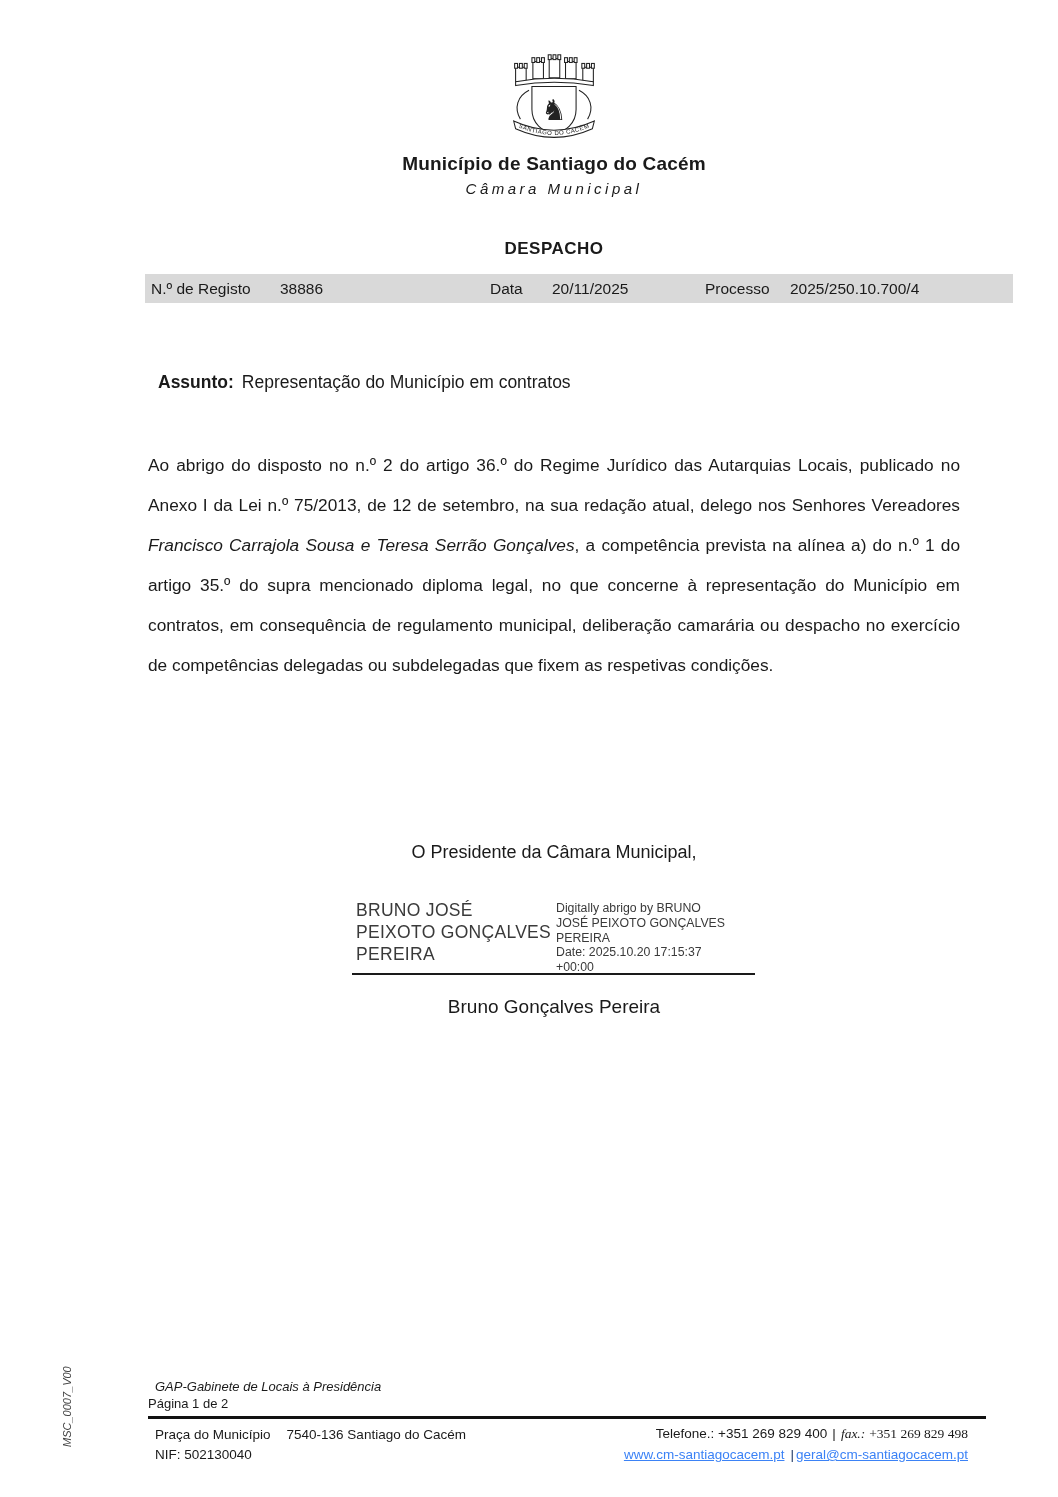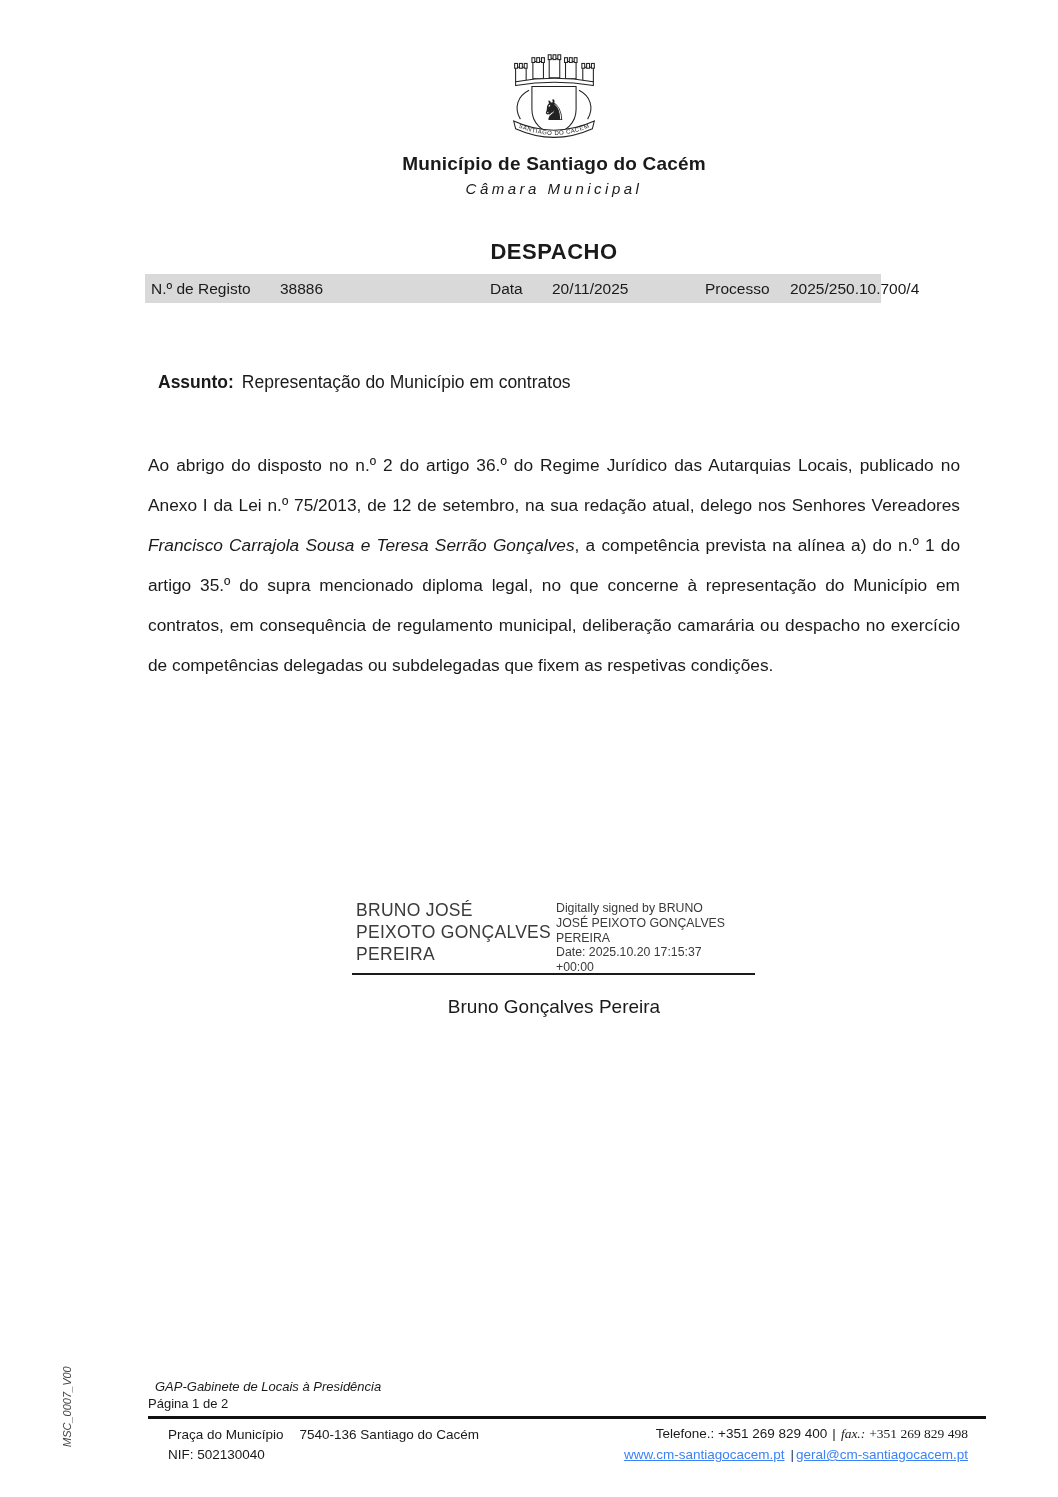--- a/index.html
+++ b/index.html
@@ -14,25 +14,25 @@
     overflow:hidden;
   }
   .center-col { position:absolute; left:148px; width:812px; text-align:center; }
 
   
   .crest { position:absolute; left:506px; top:50px; width:96px; height:96px; }
   .muni-name { top:153px; font-size:19px; font-weight:bold; letter-spacing:.2px; }
   .dept-name { top:180px; font-size:15px; font-style:italic; letter-spacing:3.5px; }
 
   
-  .doc-title { top:239px; font-size:22px; font-weight:bold; letter-spacing:.5px; }
+  .doc-title { top:239px; font-size:17px; font-weight:bold; letter-spacing:.5px; }
 
   
   .reg-bar {
-    position:absolute; left:145px; top:274px; width:736px; height:29px;
+    position:absolute; left:145px; top:274px; width:868px; height:29px;
     background:#d9d9d9; font-size:15.5px; line-height:29px;
   }
   .reg-bar span { position:absolute; white-space:nowrap; }
   .rl1 { left:6px; }   .rv1 { left:135px; }
   .rl2 { left:345px; } .rv2 { left:407px; }
   .rl3 { left:560px; } .rv3 { left:645px; }
 
   
   .assunto { position:absolute; left:158px; top:372px; font-size:17.5px; }
   .assunto .lbl { font-weight:bold; }
@@ -60,21 +60,21 @@
 
   
   .doc-code {
     position:absolute; left:61px; top:1447px; width:95px;
     transform:rotate(-90deg); transform-origin:0 0;
     font-size:11px; font-style:italic; color:#444; white-space:nowrap;
   }
   .gap-note { position:absolute; left:155px; top:1379px; font-size:13px; font-style:italic; }
   .pagina { position:absolute; left:148px; top:1396px; width:812px; font-size:13px; }
   .foot-rule { position:absolute; left:148px; top:1416px; width:838px; height:3px; background:#111; }
-  .foot-left { position:absolute; left:168px; top:1425px; font-size:13.5px; line-height:20px; }
+  .foot-left { position:absolute; left:155px; top:1425px; font-size:13.5px; line-height:20px; }
   .foot-left .postal { margin-left:16px; }
   .foot-right { position:absolute; left:564px; top:1423px; width:404px; text-align:right; font-size:13.5px; line-height:21px; }
   .fax-lbl { font-family:"Liberation Serif", serif; font-style:italic; }
   .fax-num { font-family:"Liberation Serif", serif; margin-left:4px; }
   .sep { margin:0 5px; }
   .foot-links a { color:#3b82f6; text-decoration:underline; }
   .foot-links .sep2 { margin:0 2px 0 6px; color:#1f3864; }
   .knight-glyph { font-family:"DejaVu Sans", sans-serif; }
 </style>
 </head>
@@ -139,29 +139,30 @@
     <span class="rl3">Processo</span>
     <span class="rv3">2025/250.10.700/4</span>
   </div>
 
   <div class="assunto">
     <span class="lbl">Assunto:</span><span class="val">Representação do Município em contratos</span>
   </div>
 
   <div class="body-text"><span>Ao abrigo do disposto no n.º 2 do artigo 36.º do Regime Jurídico das Autarquias Locais, publicado no Anexo I da Lei n.º 75/2013, de 12 de setembro, na sua redação atual, delego nos Senhores Vereadores </span><span class="names">Francisco Carrajola Sousa e Teresa Serrão Gonçalves</span><span>, a competência prevista na alínea a) do n.º 1 do artigo 35.º do supra mencionado diploma legal, no que concerne à representação do Município em contratos, em consequência de regulamento municipal, deliberação camarária ou despacho no exercício de competências delegadas ou subdelegadas que fixem as respetivas condições.</span></div>
 
+  <div class="center-col presidente">O Presidente da Câmara Municipal,</div>
 
   <div class="stamp-name">
     <div>BRUNO JOSÉ</div>
     <div>PEIXOTO GONÇALVES</div>
     <div>PEREIRA</div>
   </div>
 
   <div class="stamp-details">
-    <div>Digitally signed by BRUNO</div>
+    <div>Digitally abrigo by BRUNO</div>
     <div>JOSÉ PEIXOTO GONÇALVES</div>
     <div>PEREIRA</div>
     <div>Date: 2025.10.20 17:15:37</div>
     <div>+00:00</div>
   </div>
 
   <div class="sig-line"></div>
 
   <div class="center-col signed-name">Bruno Gonçalves Pereira</div>
 

